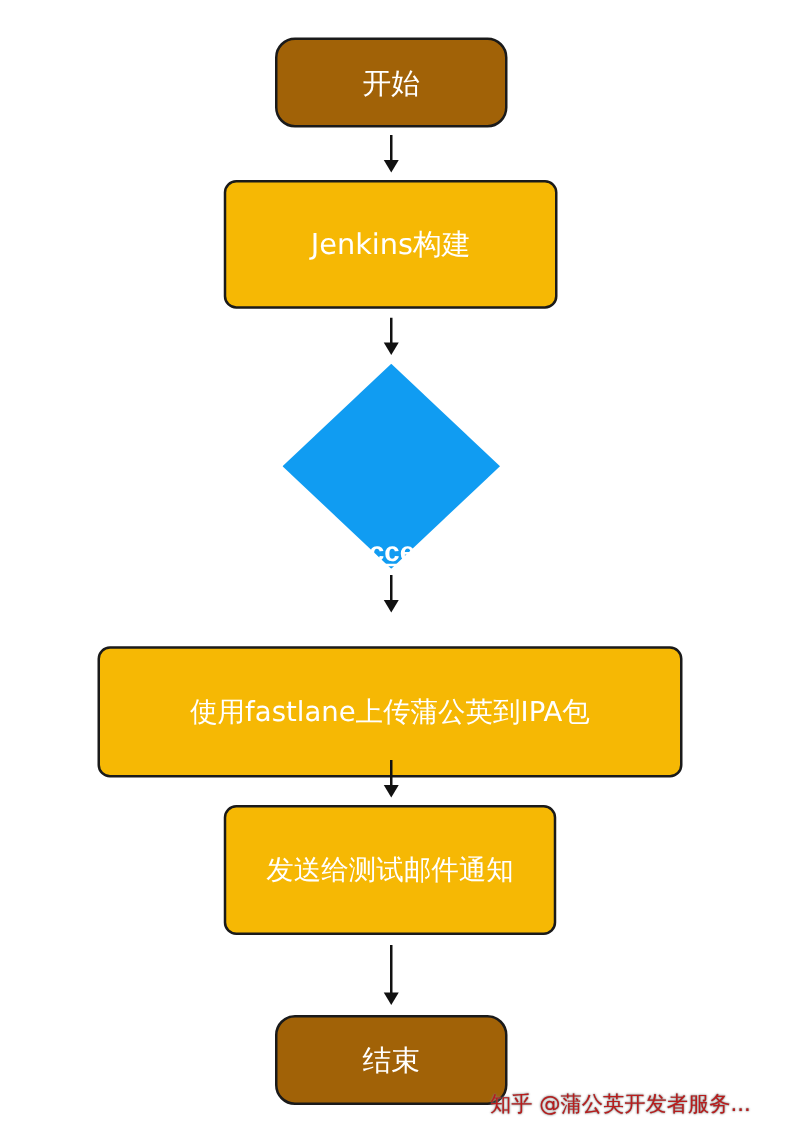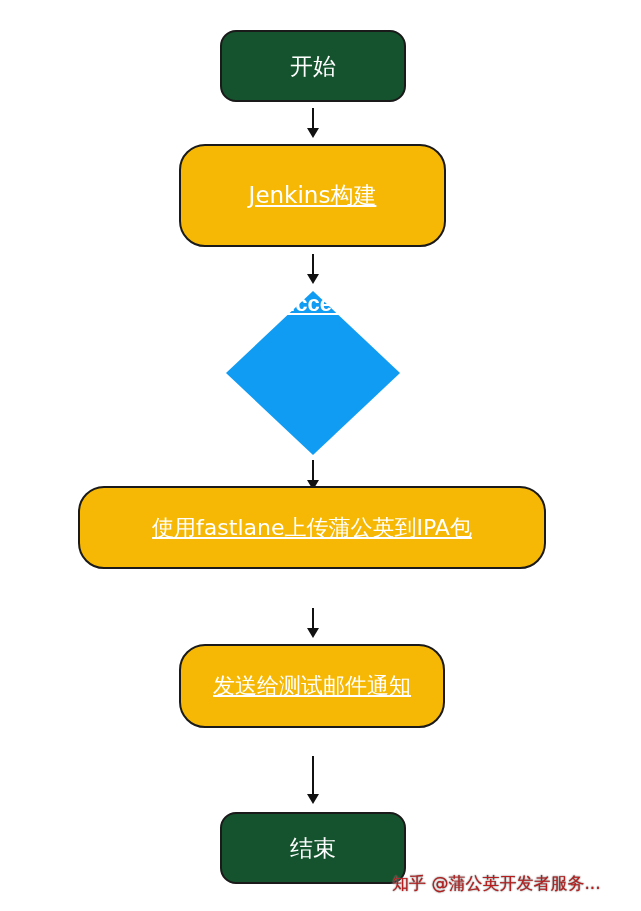--- a/index.html
+++ b/index.html
@@ -1,30 +1,30 @@
 <!DOCTYPE html>
 <html><head>
 <meta charset="utf-8">
 <style>
   html, body { margin: 0; padding: 0; background: #ffffff; }
   body { width: 641px; height: 911px; position: relative; overflow: hidden;
          font-family: "DejaVu Sans", "Liberation Sans", sans-serif; }
   .node { position: absolute; display: flex; align-items: center; justify-content: center;
           color: #ffffff; box-sizing: border-box; border: 2.5px solid #1a1a1a; }
   .node span { white-space: nowrap; }
-  .terminal { background: #14532d; border-radius: 16px; font-size: 23px; }
-  .process { background: #f6b804; border-radius: 26px; font-size: 23px; text-decoration: underline; }
+  .terminal { background: #a16207; border-radius: 16px; font-size: 23px; }
+  .process { background: #f6b804; border-radius: 10px; font-size: 23px; }
   #start { left: 220px; top: 30px; width: 186px; height: 72px; }
   #jenkins { left: 179px; top: 144px; width: 267px; height: 103px; }
-  #upload { left: 78px; top: 486px; width: 468px; height: 83px; font-size: 22px; }
-  #notify { left: 179px; top: 644px; width: 266px; height: 84px; font-size: 22px; }
+  #upload { left: 78px; top: 517px; width: 468px; height: 105px; font-size: 22px; }
+  #notify { left: 179px; top: 644px; width: 266px; height: 104px; font-size: 22px; }
   #end { left: 220px; top: 812px; width: 186px; height: 72px; text-align: center; }
   #decision { position: absolute; left: 226px; top: 291px; width: 174px; height: 164px; }
   #decision-label { position: absolute; left: 226px; top: 291px; width: 174px; height: 164px;
-          display: flex; align-items: flex-start; justify-content: center; color: #ffffff; font-size: 22px;
+          display: flex; align-items: flex-end; justify-content: center; color: #ffffff; font-size: 22px;
           font-family: "Liberation Sans", sans-serif; font-weight: bold; text-decoration: underline; }
   .arrow { position: absolute; left: 305px; width: 16px; }
   .watermark { position: absolute; left: 392px; top: 872px; color: #b91c1c; font-size: 17px;
           text-shadow: 0 0 2px #888, 0 0 1px #666; white-space: nowrap; }
 </style>
 </head>
 <body>
 
 <div class="node terminal" id="start">
   <span>开始</span>

